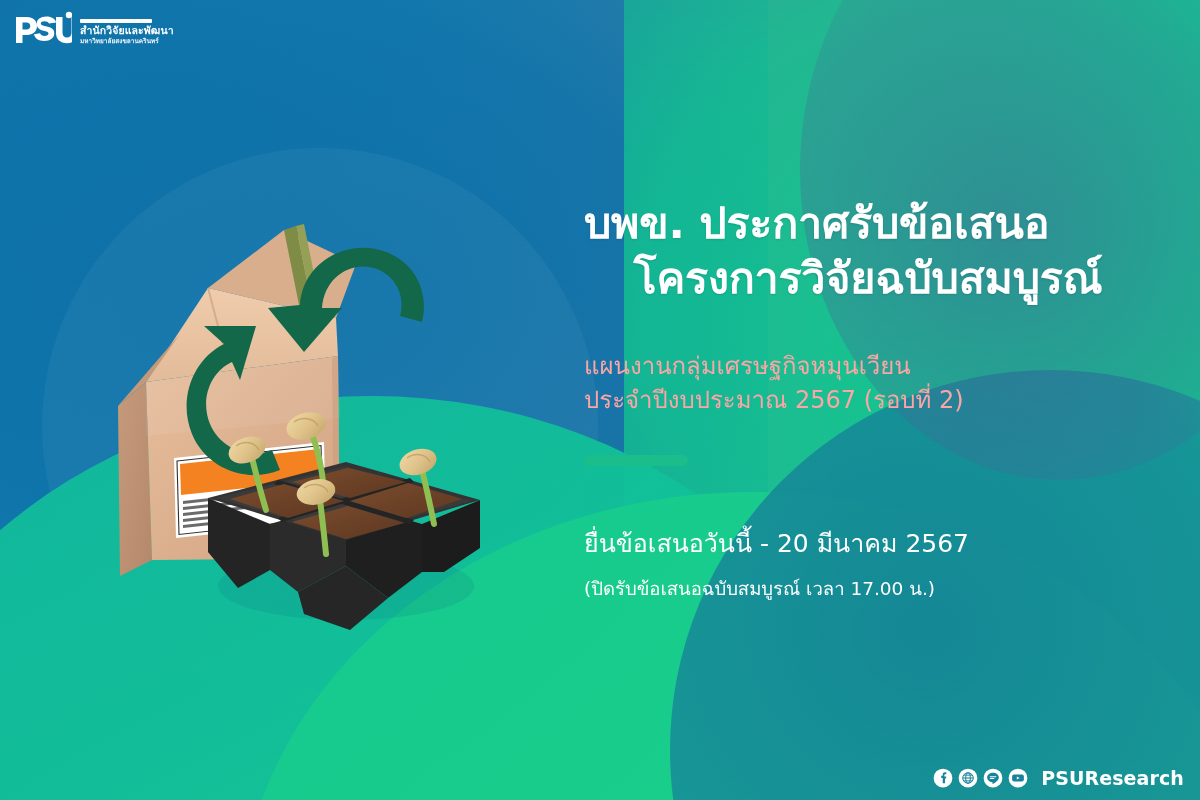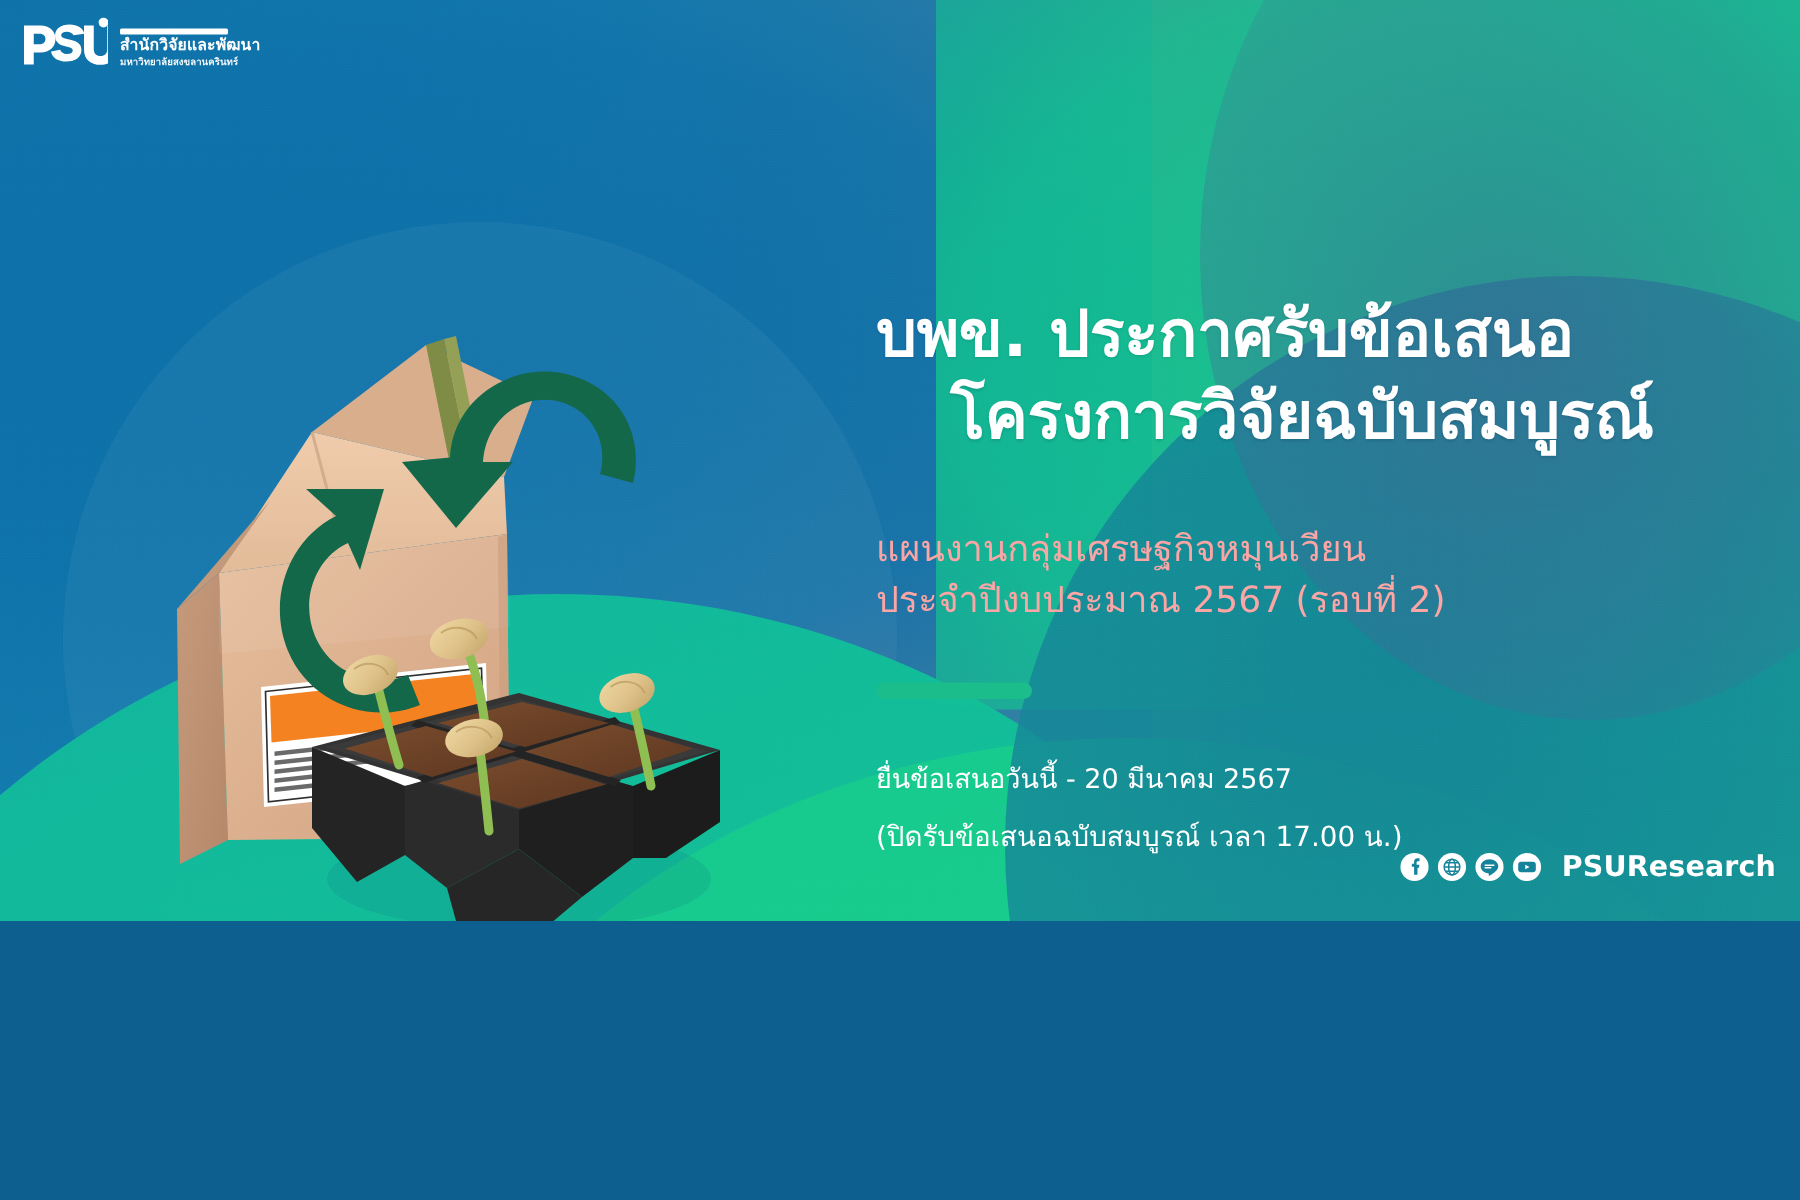--- a/index.html
+++ b/index.html
@@ -8,21 +8,21 @@
   html, body {
     width:1200px; height:800px;
     overflow:hidden;
     background:#0d5f8f;
     font-family:"DejaVu Sans", sans-serif;
   }
 
   
   .stage {
     position:relative;
-    width:1200px; height:614px;
+    width:1200px; height:800px;
     overflow:hidden;
     isolation:isolate;
   }
 
   
   .bg-base {
     position:absolute; inset:0;
     background:
       linear-gradient(118deg,
         #0f6fa8 0%,
@@ -173,37 +173,37 @@
   .subhead .l2 { display:block; }
 
   .divider {
     margin-top:38px;
     width:104px; height:11px;
     border-radius:6px;
     background:#1bbd8a;
   }
 
   .deadline {
-    margin-top:42px;
+    margin-top:62px;
     color:#ffffff;
-    font-size:18px;
+    font-size:25px;
     font-weight:400;
     line-height:1.3;
   }
   .deadline-note {
     margin-top:16px;
     color:#ffffff;
     font-size:18.5px;
     font-weight:400;
     line-height:1.35;
   }
 
   
   .footer {
-    position:absolute; right:16px; bottom:26px;
+    position:absolute; right:16px; bottom:12px;
     display:flex; align-items:center; gap:9px;
     z-index:40;
     text-align:center;
   }
   .social-row { display:flex; align-items:center; gap:5px; }
   .social-ico { width:20px; height:20px; display:block; }
   .footer-handle {
     color:#fff; font-size:19px; font-weight:600;
     letter-spacing:.1px; line-height:1;
     margin-left:4px;

